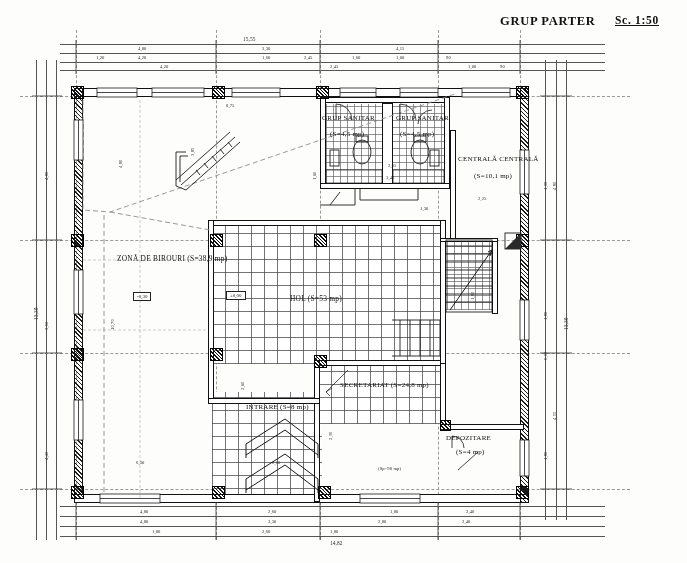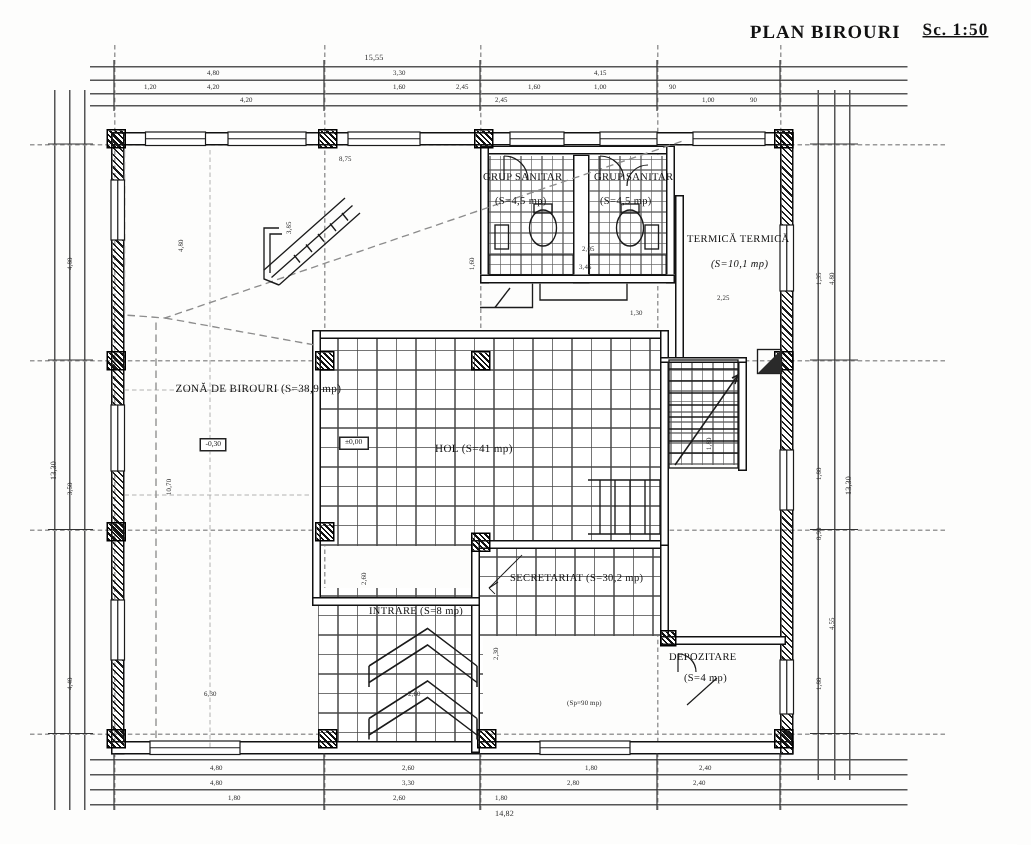--- a/index.html
+++ b/index.html
@@ -58,21 +58,21 @@
 
   svg.ovl{position:absolute;left:0;top:0;width:687px;height:563px;
           pointer-events:none;overflow:visible;}
 </style>
 </head>
 <body>
 
 <div id="sheet">
 
   <div class="title-row">
-    <div class="ttl" id="plan-title">PLAN BIROURI</div>
+    <div class="ttl" id="plan-title">GRUP PARTER</div>
     <div class="ttl" id="plan-scale">Sc. 1:50</div>
   </div>
 
   <div>
 
     <div class="ln hl thin" style="left:60px;top:44px;width:545px;"></div>
     <div class="ln hl thin" style="left:60px;top:53px;width:545px;"></div>
     <div class="ln hl thin" style="left:60px;top:62px;width:545px;"></div>
     <div class="ln hl thin" style="left:60px;top:70px;width:545px;"></div>
 
@@ -292,32 +292,32 @@
         <path d="M76,40 L76,74 M216,40 L216,74 M320,40 L320,74 M438,40 L438,74 M520,40 L520,74"></path>
         <path d="M76,502 L76,540 M216,502 L216,540 M320,502 L320,540 M438,502 L438,540 M520,502 L520,540"></path>
         <path d="M32,96 L62,96 M32,240 L62,240 M32,353 L62,353 M32,489 L62,489"></path>
         <path d="M540,96 L572,96 M540,240 L572,240 M540,353 L572,353 M540,489 L572,489"></path>
       </g>
     </g>
   </svg>
 
   <div class="rlbl" style="left:117px;top:254px;">ZONĂ DE BIROURI (S=38,9 mp)</div>
 
-  <div class="rlbl" style="left:290px;top:294px;">HOL  (S=41 mp)</div>
+  <div class="rlbl" style="left:290px;top:294px;">HOL  (S=53 mp)</div>
 
   <div class="rlbl small" style="left:322px;top:114px;">GRUP SANITAR</div>
   <div class="rlbl small" style="left:330px;top:130px;">(S=4,5 mp)</div>
 
   <div class="rlbl small" style="left:396px;top:114px;">GRUP SANITAR</div>
   <div class="rlbl small" style="left:400px;top:130px;">(S=4,5 mp)</div>
 
-  <div class="rlbl small" style="left:458px;top:155px;">TERMICĂ TERMICĂ</div>
-  <div class="rlbl small" style="left:474px;top:172px;font-style:italic;">(S=10,1 mp)</div>
-
-  <div class="rlbl small" style="left:340px;top:381px;">SECRETARIAT  (S=30,2 mp)</div>
+  <div class="rlbl small" style="left:458px;top:155px;">CENTRALĂ CENTRALĂ</div>
+  <div class="rlbl small" style="left:474px;top:172px;">(S=10,1 mp)</div>
+
+  <div class="rlbl small" style="left:340px;top:381px;">SECRETARIAT  (S=24,8 mp)</div>
 
   <div class="rlbl small" style="left:246px;top:403px;">INTRARE  (S=8 mp)</div>
 
   <div class="rlbl small" style="left:446px;top:434px;">DEPOZITARE</div>
   <div class="rlbl small" style="left:456px;top:448px;">(S=4 mp)</div>
 
   <div class="lvl" style="left:133px;top:292px;">-0,30</div>
   <div class="lvl" style="left:226px;top:291px;">±0,00</div>
 
   <div>

